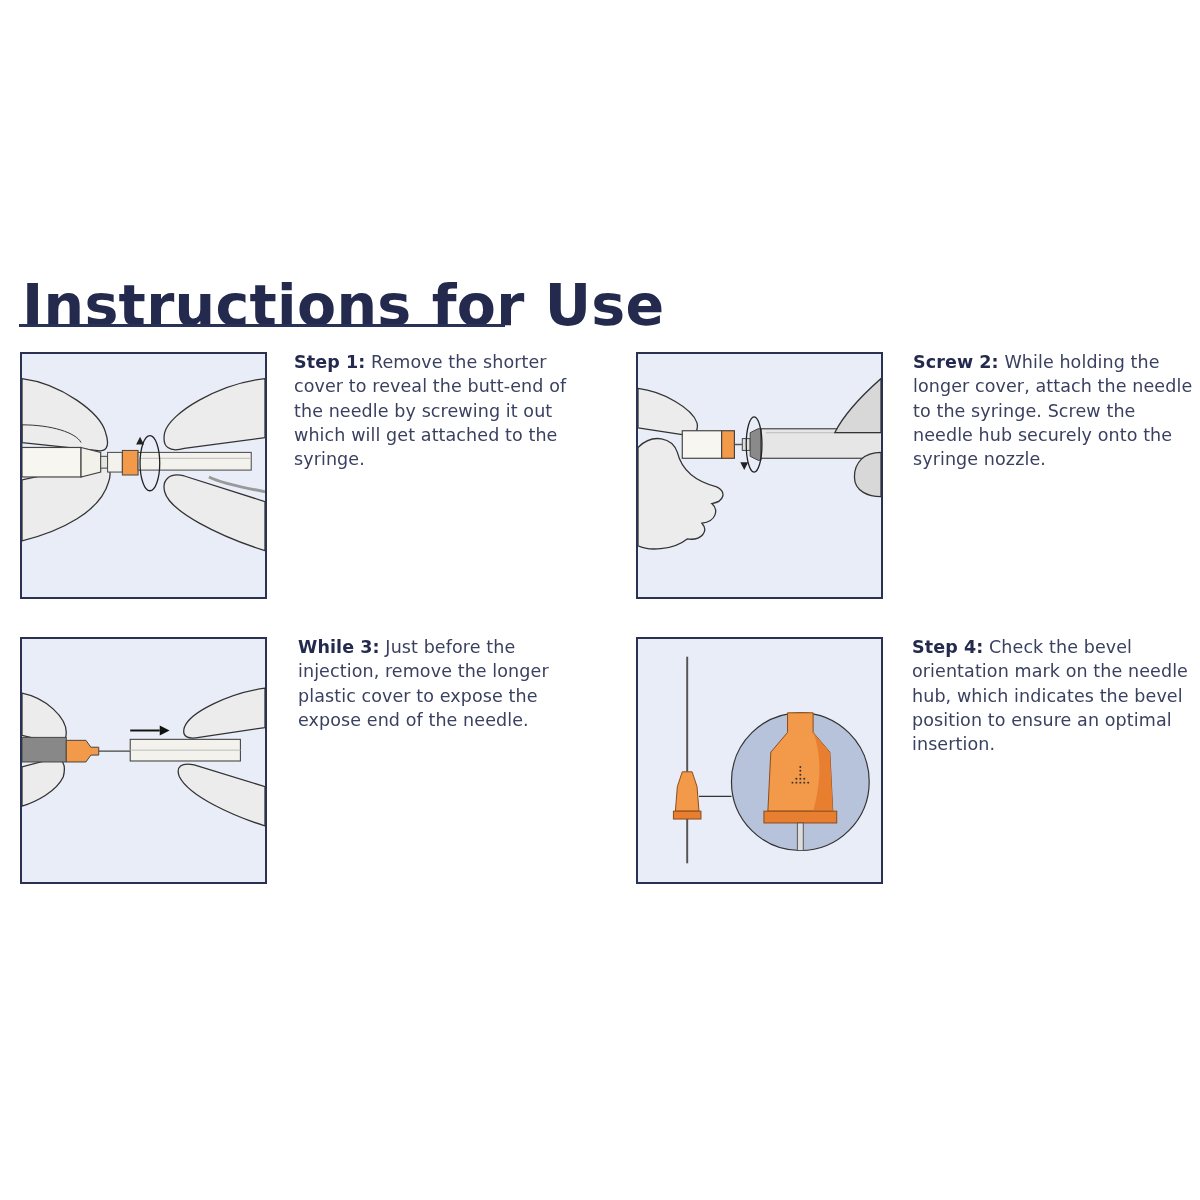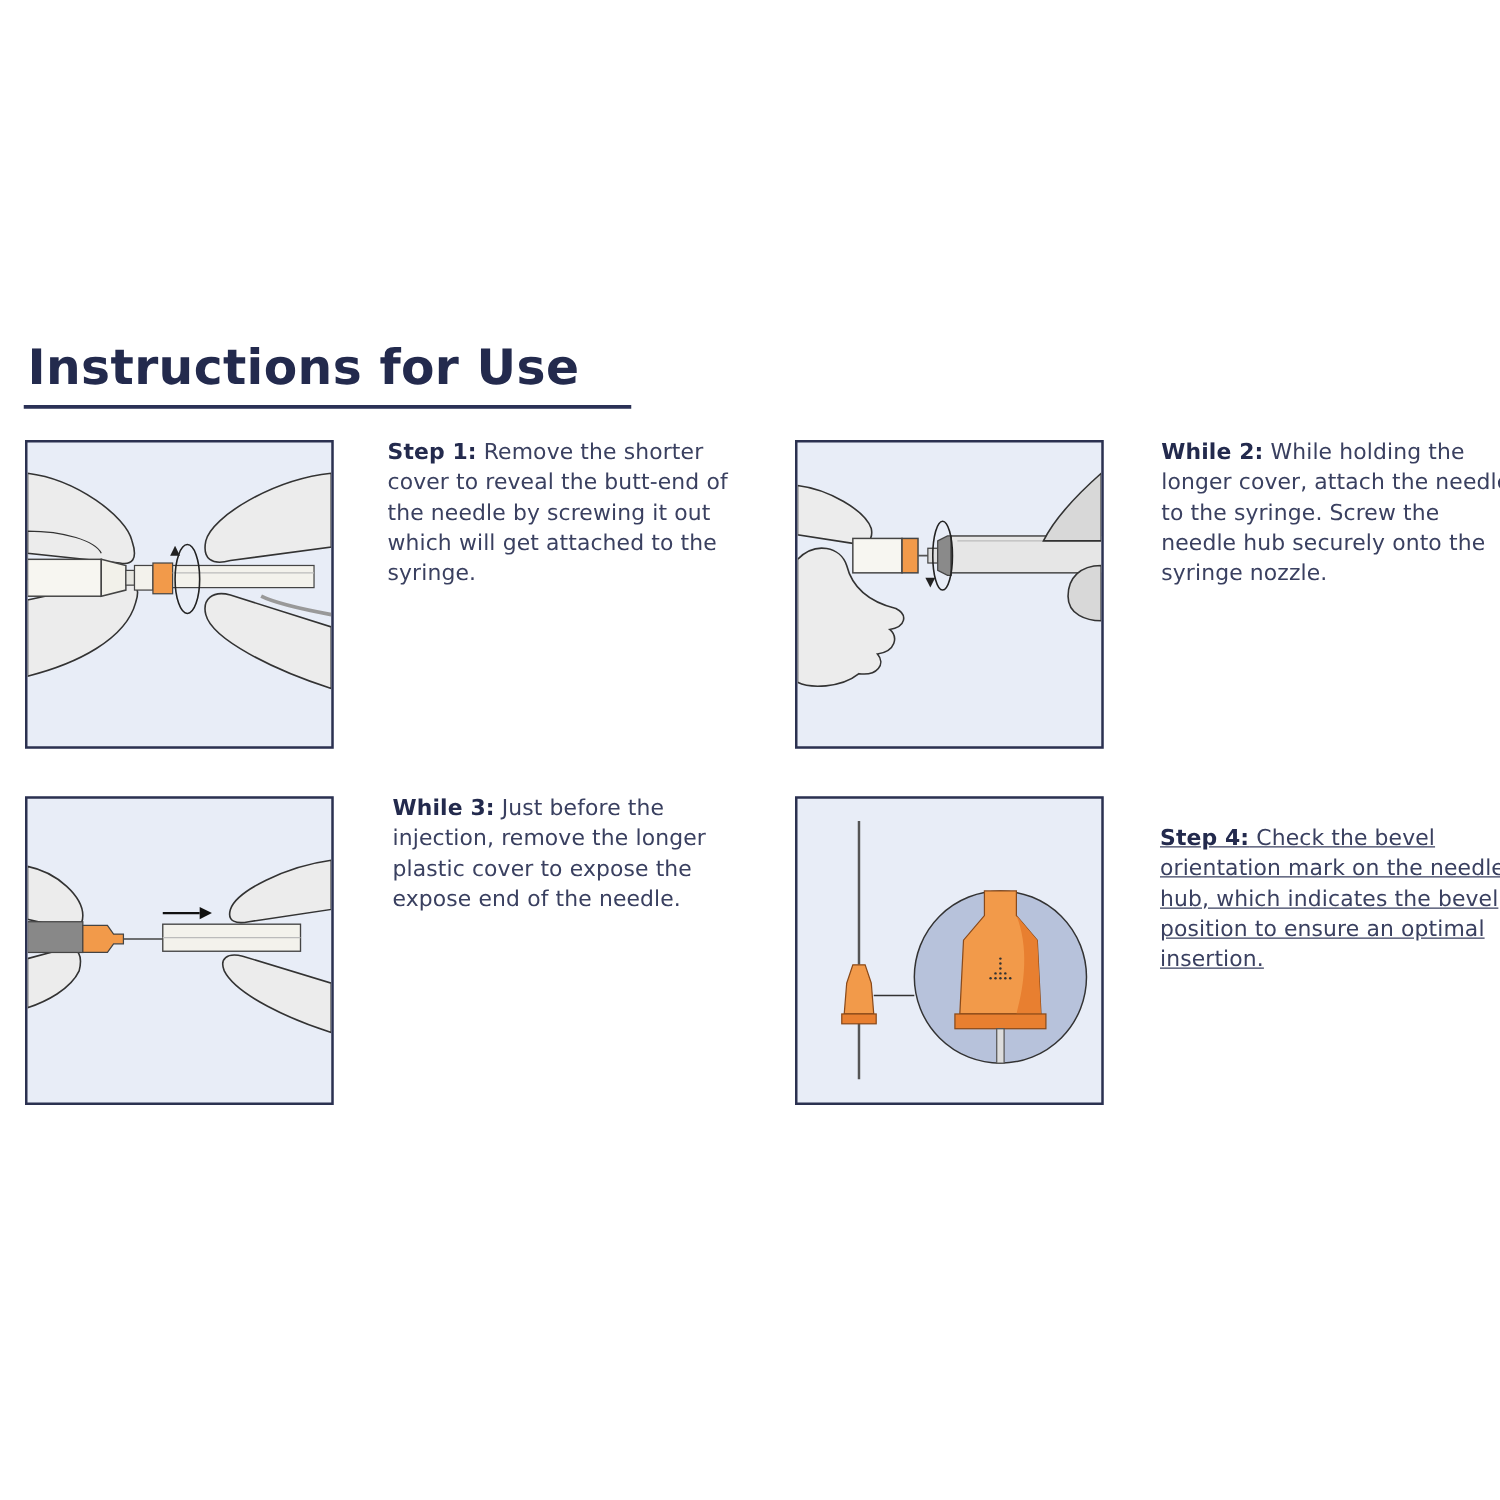--- a/index.html
+++ b/index.html
@@ -1,33 +1,33 @@
 <!DOCTYPE html>
 <html><head>
 <meta charset="utf-8">
 <style>
   * { box-sizing: border-box; margin: 0; padding: 0; }
   html, body { width: 1200px; height: 1200px; background: #ffffff; overflow: hidden; }
   body { position: relative; font-family: "DejaVu Sans", "Liberation Sans", sans-serif; color: #2b3150; }
   .title {
     position: absolute; left: 22px; top: 272px;
-    font-size: 39px; font-weight: 600; color: #232a4d; letter-spacing: 0.3px;
+    font-size: 57px; font-weight: 600; color: #232a4d; letter-spacing: 0.3px;
     font-family: "DejaVu Sans", sans-serif;
   }
   .title-underline {
     position: absolute; left: 19px; top: 324px; width: 486px; height: 3px; background: #2a3156;
   }
   .panel {
     position: absolute; width: 247px; height: 247px;
     border: 2px solid #2b3150; background: #e8edf7; overflow: hidden;
   }
   .panel svg { display: block; width: 100%; height: 100%; }
   .step-text {
     position: absolute; font-size: 17.5px; line-height: 24.3px; color: #3a4060;
-    font-family: "DejaVu Sans", sans-serif; letter-spacing: 0.1px; margin-left: 16px;
+    font-family: "DejaVu Sans", sans-serif; letter-spacing: 0.1px;
   }
   .step-text b { font-weight: 700; color: #232a4d; }
 </style>
 </head>
 <body>
 
 <h1 class="title">Instructions for Use</h1>
 <div class="title-underline"></div>
 
 <div class="panel" style="left:20px; top:352px;">
@@ -75,21 +75,21 @@
     <line x1="130" y1="80" x2="247" y2="80" stroke="#bbb" stroke-width="1"></line>
 
     <ellipse cx="118" cy="92" rx="8" ry="28" fill="none" stroke="#222" stroke-width="1.3"></ellipse>
     <path d="M104 110 L108 118 L112 110 Z" fill="#222"></path>
 
     <path d="M247 25 C230 40, 210 60, 200 80 L247 80 Z" fill="#d8d8d8" stroke="#333" stroke-width="1.3"></path>
     <path d="M247 100 C230 100, 220 110, 220 125 C220 140, 235 145, 247 145 Z" fill="#d8d8d8" stroke="#333" stroke-width="1.3"></path>
   </svg>
 </div>
 <div class="step-text" style="left:913px; top:350px; width:285px;">
-  <b>While 2:</b><span> While holding the longer cover, attach the needle to the syringe. Screw the needle hub securely onto the syringe nozzle.</span>
+  <b>Screw 2:</b><span> While holding the longer cover, attach the needle to the syringe. Screw the needle hub securely onto the syringe nozzle.</span>
 </div>
 
 <div class="panel" style="left:20px; top:637px;">
   <svg viewBox="0 0 247 247">
 
     <path d="M0 55 C25 60, 45 80, 45 95 C45 105, 38 108, 30 105 L0 98 Z" fill="#ececec" stroke="#333" stroke-width="1.3"></path>
     <path d="M0 130 L30 122 C42 120, 45 128, 42 140 C35 155, 15 165, 0 170 Z" fill="#ececec" stroke="#333" stroke-width="1.3"></path>
     <rect x="0" y="100" width="45" height="25" fill="#888" stroke="#444" stroke-width="1"></rect>
 
     <path d="M45 103 L65 103 L70 110 L78 110 L78 118 L70 118 L65 125 L45 125 Z" fill="#f29a4a" stroke="#444" stroke-width="1"></path>
@@ -135,15 +135,15 @@
       <circle cx="157" cy="146" r="1"></circle>
         <circle cx="161" cy="146" r="1"></circle>
         <circle cx="165" cy="146" r="1"></circle>
         <circle cx="169" cy="146" r="1"></circle>
         <circle cx="173" cy="146" r="1"></circle>
     </g>
 
     <rect x="162" y="187" width="6" height="28" fill="#ddd" stroke="#555" stroke-width="1"></rect>
   </svg>
 </div>
-<div class="step-text" style="left:912px; top:659px; width:285px;text-decoration:underline;">
+<div class="step-text" style="left:912px; top:635px; width:285px;">
   <b>Step 4:</b><span> Check the bevel orientation mark on the needle hub, which indicates the bevel position to ensure an optimal insertion.</span>
 </div>
 
 </body></html>

